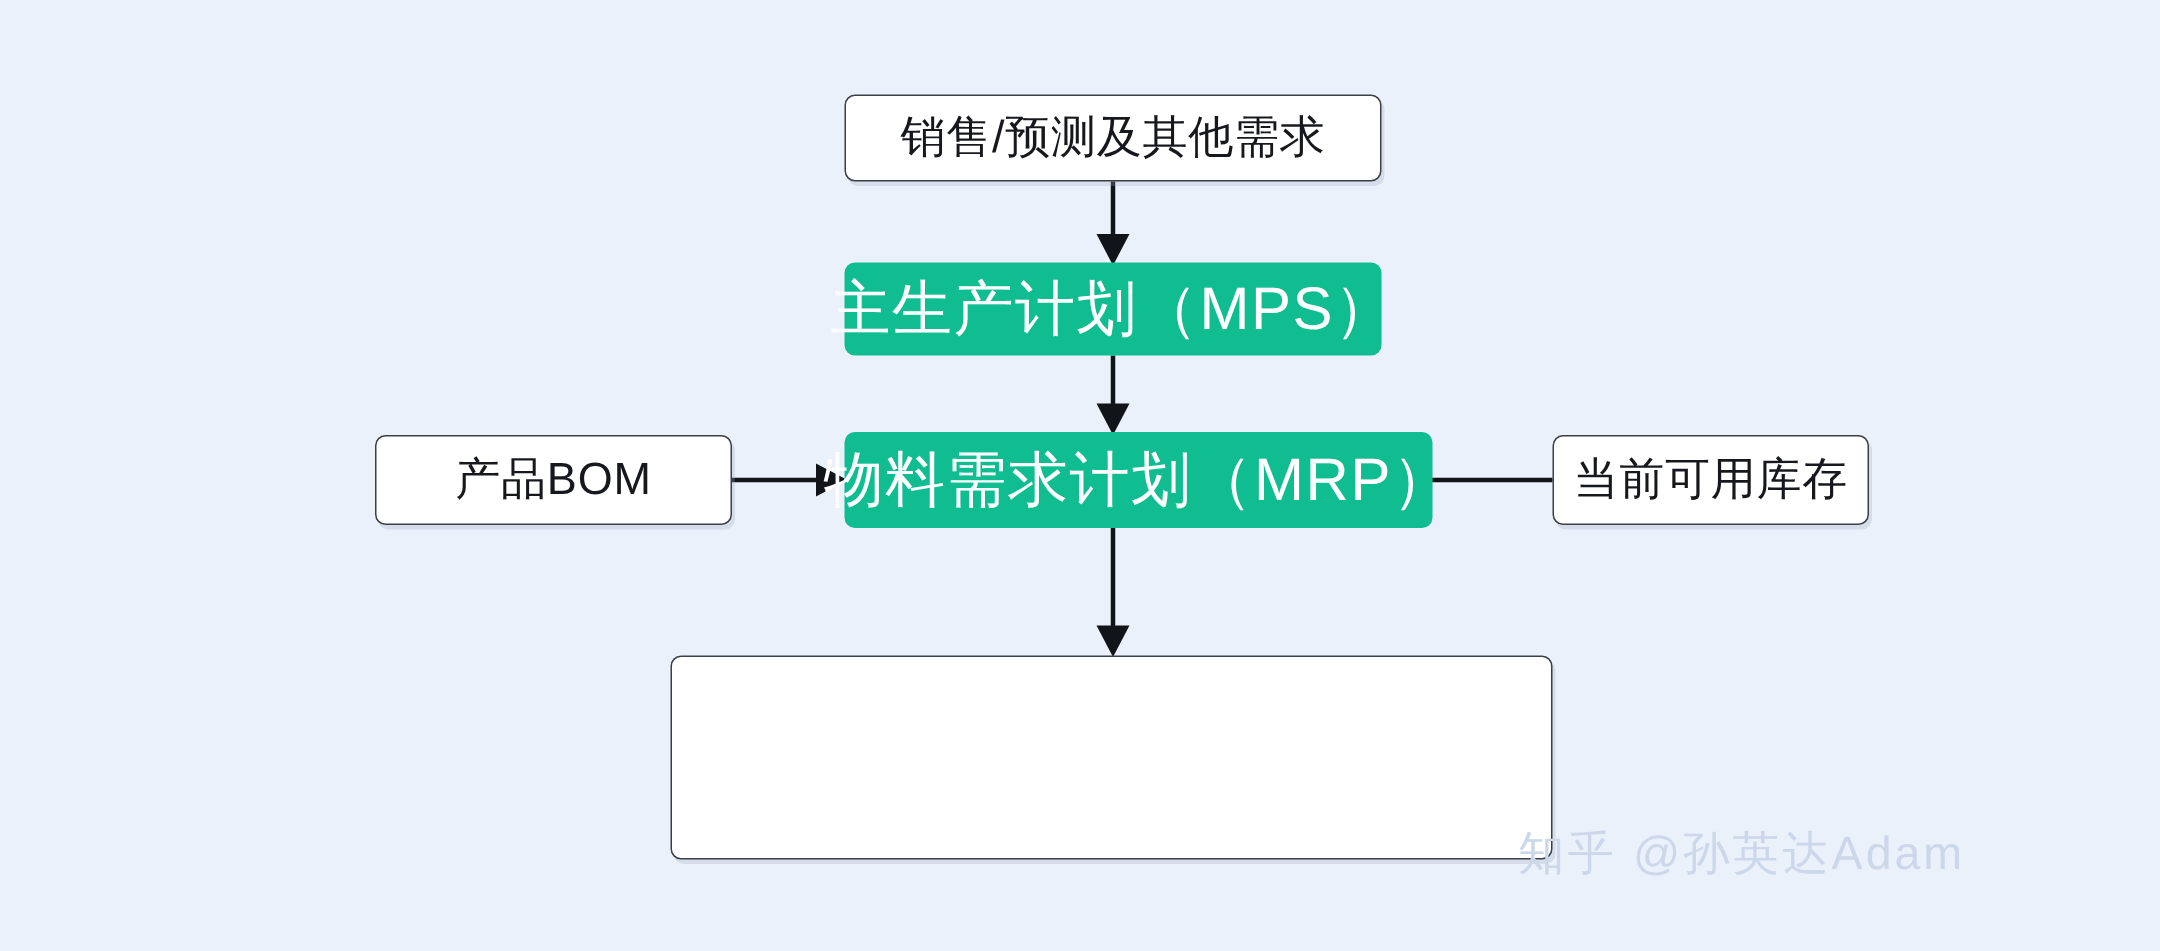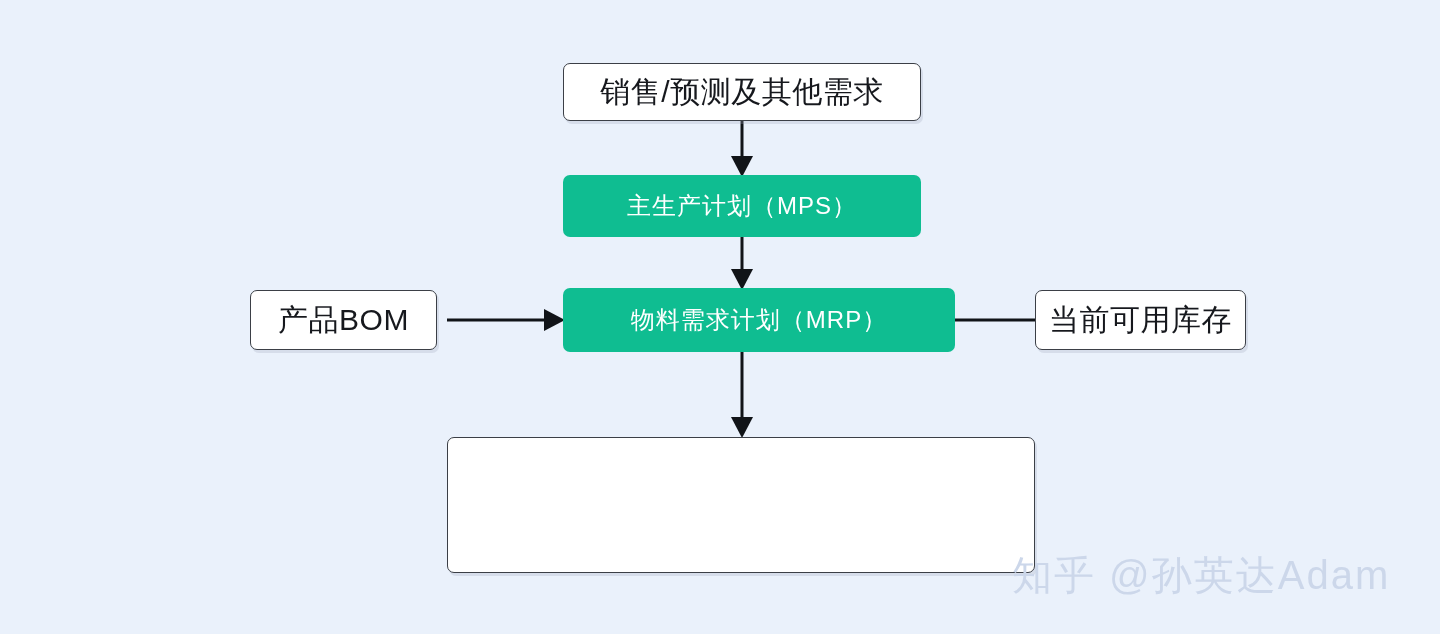--- a/index.html
+++ b/index.html
@@ -40,29 +40,29 @@
     color: #16181d;
     font-size: 30px;
     letter-spacing: 0.5px;
     box-shadow: 2px 3px 0 rgba(160,170,190,0.28);
   }
 
   .node-green {
     background: #0fbd91;
     border-radius: 7px;
     color: #ffffff;
-    font-size: 24px;
+    font-size: 40px;
     letter-spacing: 1px;
   }
 
   
   #box-demand   { left: 563px; top: 63px;  width: 358px; height: 58px; }
   #box-mps      { left: 563px; top: 175px; width: 358px; height: 62px; }
   #box-mrp      { left: 563px; top: 288px; width: 392px; height: 64px; }
-  #box-bom      { left: 250px; top: 290px; width: 187px; height: 60px; }
+  #box-bom      { left: 250px; top: 290px; width: 238px; height: 60px; }
   #box-stock    { left: 1035px; top: 290px; width: 211px; height: 60px; }
 
   #box-outputs {
     position: absolute;
     left: 447px;
     top: 437px;
     width: 588px;
     height: 136px;
     background: #ffffff;
     border: 1.6px solid #3b3f46;
@@ -83,21 +83,21 @@
   }
   .arrow-head { fill: #111418; }
 
   #arrow-demand-mps { left: 0; top: 0; width: 1440px; height: 634px; }
 
   
   #watermark {
     position: absolute;
     left: 1012px;
     top: 548px;
-    font-size: 40px;
+    font-size: 31px;
     color: #ccd7ea;
     letter-spacing: 2px;
     white-space: nowrap;
     user-select: none;
   }
 </style>
 </head>
 <body>
 
 <div id="canvas">

